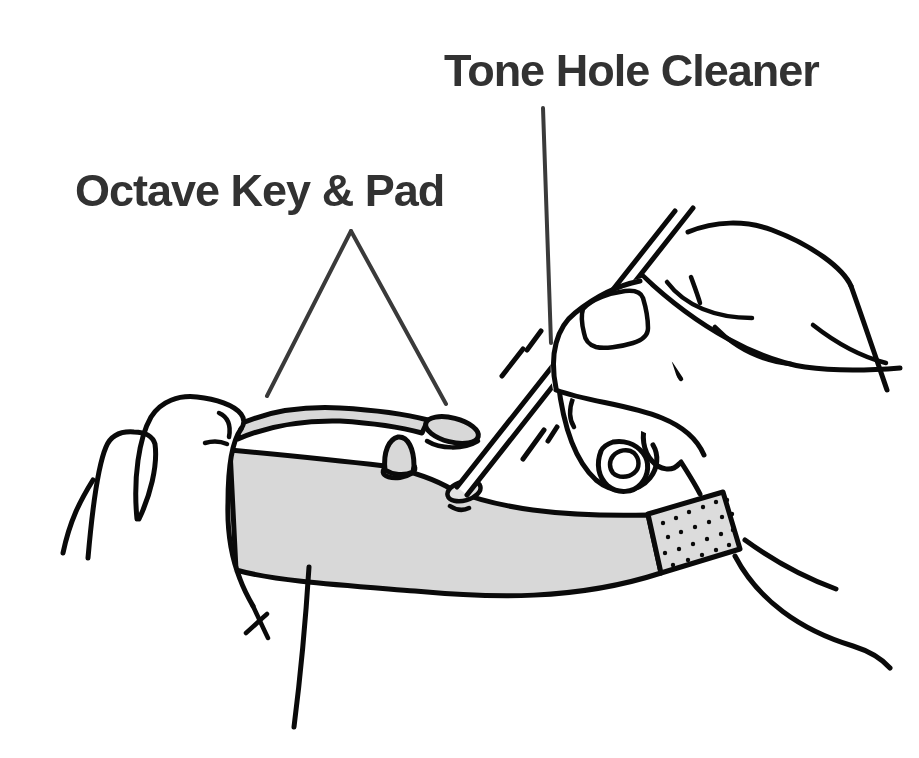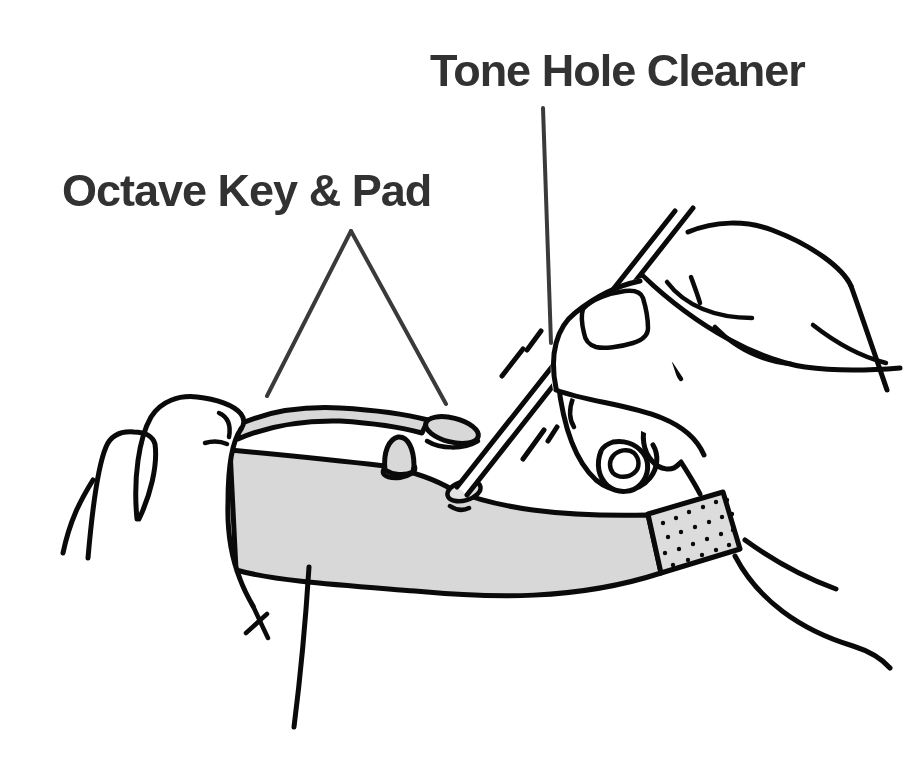--- a/index.html
+++ b/index.html
@@ -14,22 +14,22 @@
   .fig-label{
     position:absolute;
     color:#323232;
     font-weight:700;
     font-size:45px;
     letter-spacing:-1px;
     white-space:nowrap;
     line-height:1;
     user-select:none;
   }
-  #label-tone-hole-cleaner{left:430px;top:48px;}
-  #label-octave-key-pad{left:62px;top:168px;}
+  #label-tone-hole-cleaner{left:444px;top:48px;}
+  #label-octave-key-pad{left:75px;top:168px;}
   .outline{fill:none;stroke:#0a0a0a;stroke-width:5;stroke-linecap:round;stroke-linejoin:round;}
   .outline-thin{fill:none;stroke:#0a0a0a;stroke-width:4.5;stroke-linecap:round;stroke-linejoin:round;}
   .metal{fill:#d8d8d8;stroke:#0a0a0a;stroke-width:5;stroke-linejoin:round;}
   .whitefill{fill:#ffffff;stroke:none;}
   .leader{fill:none;stroke:#3a3a3a;stroke-width:4;stroke-linecap:round;}
   .corkdot{fill:#0a0a0a;}
 </style>
 </head>
 <body>
 

